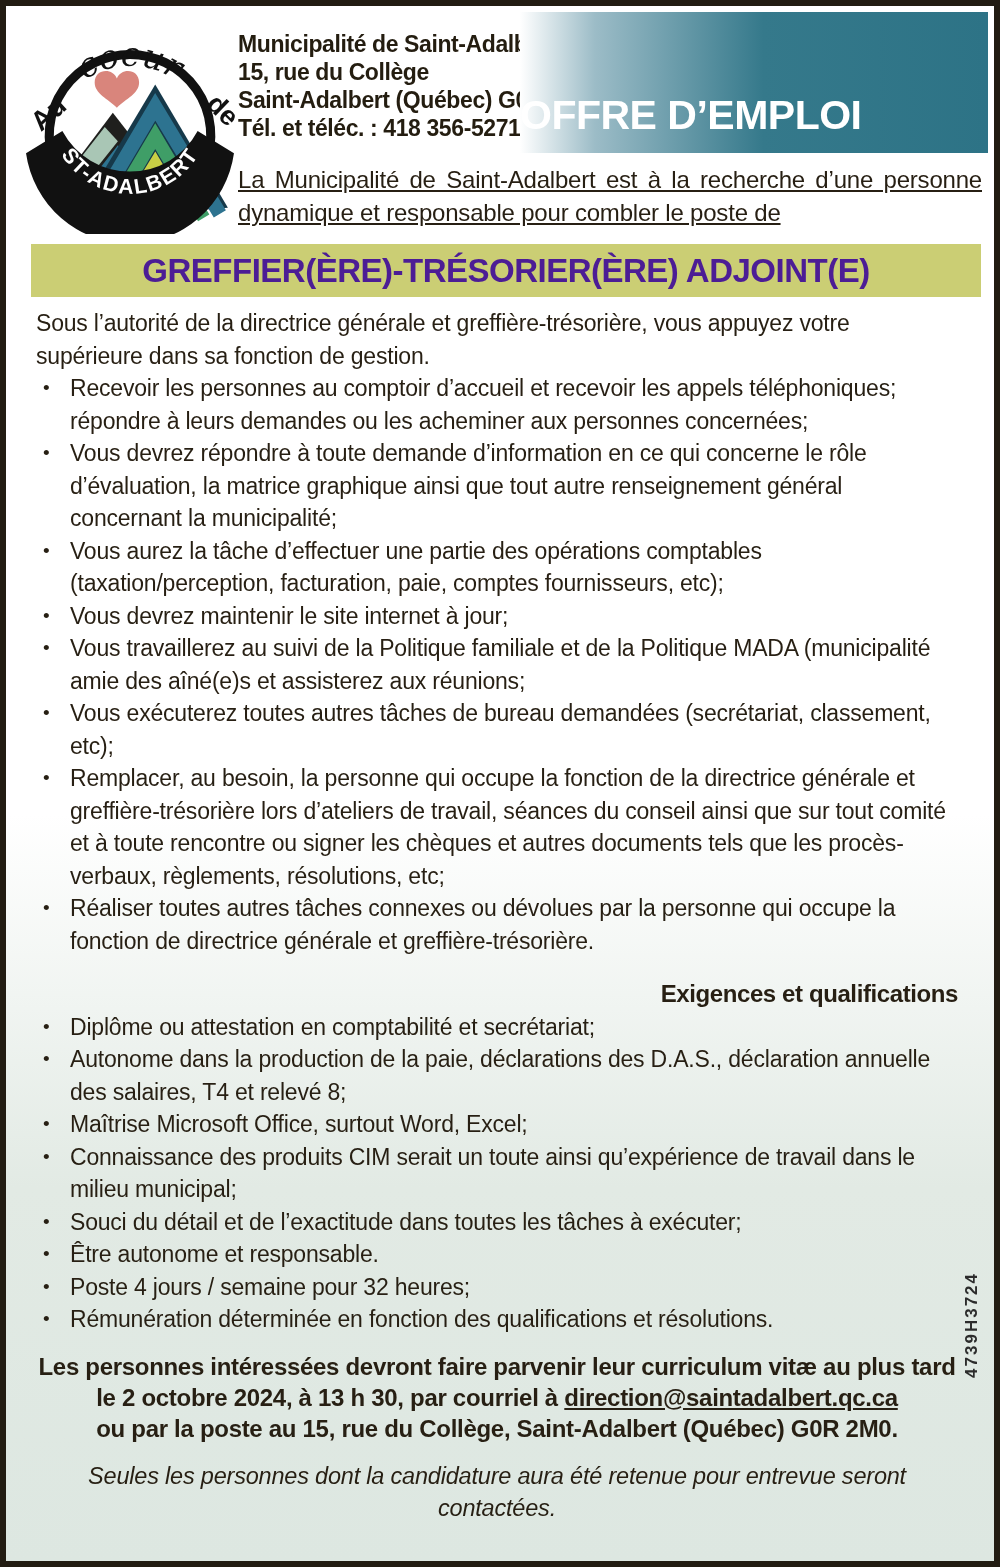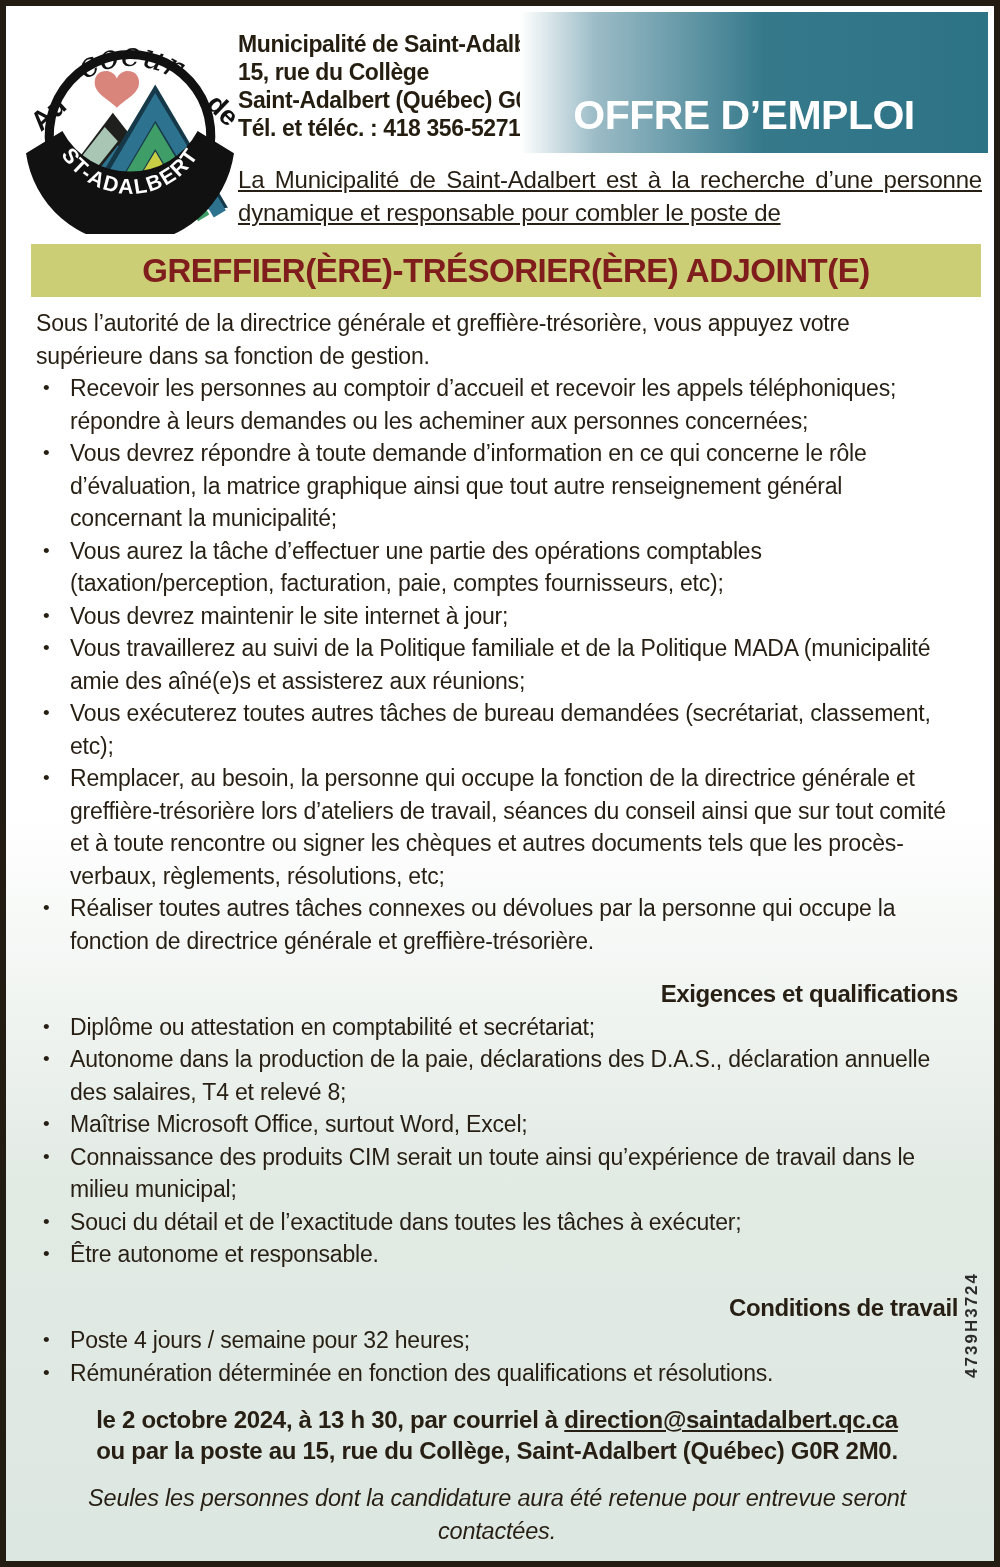--- a/index.html
+++ b/index.html
@@ -6,28 +6,28 @@
   html,body{margin:0;padding:0;background:#ffffff;}
   body{width:1000px;height:1567px;position:relative;font-family:"Liberation Sans","DejaVu Sans",sans-serif;color:#271f13;}
   .page{position:absolute;inset:0;border:6px solid #221c12;box-sizing:border-box;
         background:linear-gradient(180deg,#ffffff 0%,#ffffff 52%,#e2eae4 76%,#dde7e1 100%);overflow:hidden;}
 
   
   .logo{position:absolute;left:18px;top:14px;width:212px;height:214px;}
   .address{position:absolute;left:232px;top:24px;font-weight:bold;font-size:23px;line-height:28px;letter-spacing:-0.4px;color:#241d10;}
   .teal-banner{position:absolute;left:514px;top:6px;right:6px;height:141px;
         background:linear-gradient(90deg,#ffffff 0%,#9cbcc7 16%,#35798b 52%,#2d7386 100%);
-        display:flex;align-items:flex-end;justify-content:center;box-sizing:border-box;padding:0 20px 14px 0;}
+        display:flex;align-items:flex-end;justify-content:flex-start;box-sizing:border-box;padding:0 20px 14px 0;}
   .teal-banner .label{color:#ffffff;font-size:41px;font-weight:bold;letter-spacing:-0.5px;}
   .intro{position:absolute;left:232px;top:157px;width:744px;font-size:24px;line-height:33px;text-align:justify;letter-spacing:-0.2px;text-decoration:underline;}
 
   
   .job-banner{position:absolute;left:25px;top:238px;width:950px;height:53px;background:#cbce74;
         display:flex;align-items:center;justify-content:center;}
-  .job-banner .label{font-size:33px;font-weight:bold;color:#7f1d1d;letter-spacing:-0.5px;}
+  .job-banner .label{font-size:33px;font-weight:bold;color:#4c1d95;letter-spacing:-0.5px;}
 
   
   .content{position:absolute;left:30px;top:301px;width:922px;font-size:23px;line-height:32.5px;letter-spacing:-0.2px;}
   .section-heading{font-size:24px;font-weight:bold;margin:0;letter-spacing:-0.4px;}
   .mt{margin-top:21px;text-align:right;}
   .para{margin:0;}
   ul.bullets{margin:0;padding:0;list-style:none;}
   ul.bullets li{display:flex;}
   .bullet{flex:none;width:27px;padding-left:7px;font-size:19px;}
   .li-text{flex:1;}
@@ -156,33 +156,33 @@
         <li>
         <span class="bullet">•</span>
         <span class="li-text">Souci du détail et de l’exactitude dans toutes les tâches à exécuter;</span>
       </li>
         <li>
         <span class="bullet">•</span>
         <span class="li-text">Être autonome et responsable.</span>
       </li>
       </ul>
 
-    <h2 class="section-heading mt">Conditions de travail</h2>
     <ul class="bullets">
         <li>
         <span class="bullet">•</span>
         <span class="li-text">Poste 4 jours / semaine pour 32 heures;</span>
       </li>
         <li>
         <span class="bullet">•</span>
         <span class="li-text">Rémunération déterminée en fonction des qualifications et résolutions.</span>
       </li>
       </ul>
 
     <div class="closing">
+      <div>Les personnes intéressées devront faire parvenir leur curriculum vitæ au plus tard</div>
       <div><span>le 2 octobre 2024, à 13 h 30, par courriel à </span><a class="email" href="#">direction@saintadalbert.qc.ca</a></div>
       <div>ou par la poste au 15, rue du Collège, Saint-Adalbert (Québec) G0R 2M0.</div>
     </div>
 
     <div class="footnote">Seules les personnes dont la candidature aura été retenue pour entrevue seront contactées.</div>
   </div>
 
   <div class="side-code">4739H3724</div>
 
 </div>

